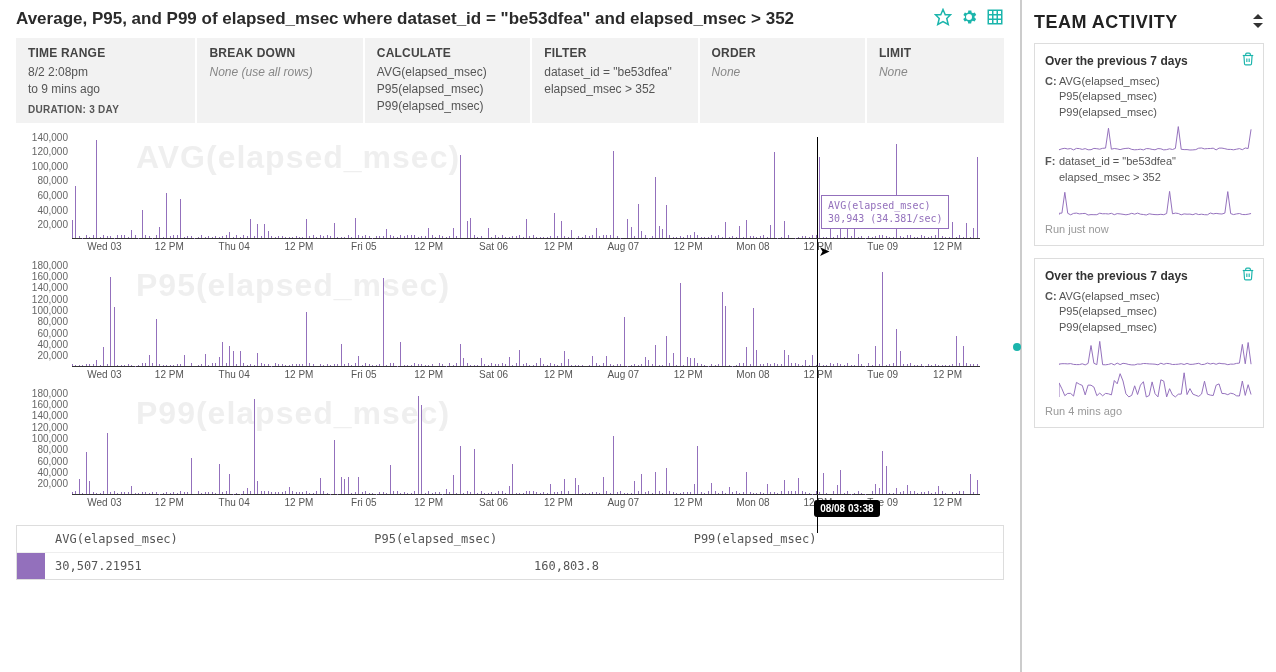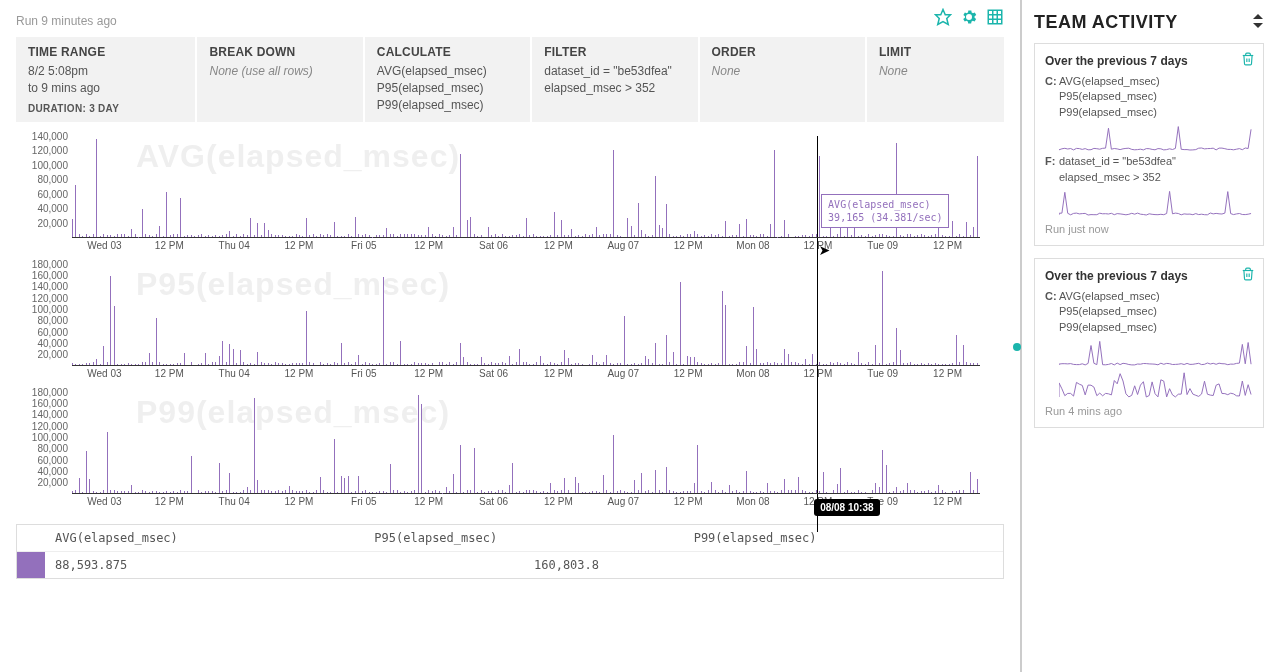--- a/index.html
+++ b/index.html
@@ -64,21 +64,21 @@
 .spark svg { width: 100%; height: 100%; }
 .dot { width: 8px; height: 8px; background: #1bb5ac; border-radius: 50%; position: absolute; left: -22px; top: 50%; }
 </style>
 </head>
 <body>
 
 <div class="container">
   <div class="main">
     <div class="header-row">
       <div style="flex:1;">
-        <div class="run-ago">Run 9 minutes ago</div>
+        <div class="title">Average, P95, and P99 of elapsed_msec where dataset_id = "be53dfea" and elapsed_msec &gt; 352</div>
       </div>
       <div class="header-icons">
         <span><svg width="18" height="18" viewBox="0 0 24 24" fill="none" stroke="#1bb5ac" stroke-width="2">
               <polygon points="12,2 15,9 22,9 17,14 19,22 12,18 5,22 7,14 2,9 9,9"></polygon>
             </svg></span>
         <span><svg width="18" height="18" viewBox="0 0 24 24" fill="#1bb5ac">
               <path d="M12,8a4,4 0 1,0 0,8a4,4 0 1,0 0,-8M19.4,13l2.1,1.6l-2,3.5l-2.5-1a8,8 0 0,1-1.7,1l-0.4,2.6h-4l-0.4-2.6a8,8 0 0,1-1.7-1l-2.5,1l-2-3.5L6.6,13a8,8 0 0,1 0-2L4.5,9.4l2-3.5l2.5,1a8,8 0 0,1 1.7-1l0.4-2.6h4l0.4,2.6a8,8 0 0,1 1.7,1l2.5-1l2,3.5L19.4,11a8,8 0 0,1 0,2z"></path>
             </svg></span>
         <span><svg width="18" height="18" viewBox="0 0 24 24" fill="none" stroke="#1bb5ac" stroke-width="2">
               <rect x="3" y="3" width="18" height="18"></rect>
@@ -86,21 +86,21 @@
               <line x1="3" y1="15" x2="21" y2="15"></line>
               <line x1="9" y1="3" x2="9" y2="21"></line>
               <line x1="15" y1="3" x2="15" y2="21"></line>
             </svg></span>
       </div>
     </div>
 
     <div class="query-row">
       <div class="qbox" style="flex:1.1">
         <div class="qbox-title">TIME RANGE</div>
-        <div class="qbox-line">8/2 5:08pm</div>
+        <div class="qbox-line">8/2 2:08pm</div>
         <div class="qbox-line">to 9 mins ago</div>
         <div class="duration">DURATION: 3 DAY</div>
       </div>
       <div class="qbox">
         <div class="qbox-title">BREAK DOWN</div>
         <div class="qbox-line none">None (use all rows)</div>
       </div>
       <div class="qbox">
         <div class="qbox-title">CALCULATE</div>
         <div class="qbox-line">AVG(elapsed_msec)</div>
@@ -395,21 +395,21 @@
               <div class="spike" style="left: 97.3077%; height: 0.243801%;"></div>
               <div class="spike" style="left: 97.6923%; height: 2.65293%;"></div>
               <div class="spike" style="left: 98.0769%; height: 0.540458%;"></div>
               <div class="spike" style="left: 98.4615%; height: 14.7171%;"></div>
               <div class="spike" style="left: 98.8462%; height: 1.12106%;"></div>
               <div class="spike" style="left: 99.2308%; height: 9.4411%;"></div>
               <div class="spike" style="left: 99.6154%; height: 79.4859%;"></div>
             </div>
           <div class="tooltip" style="left:82.5%; top:58%;">
             <div>AVG(elapsed_msec)</div>
-            <div>39,165 (34.381/sec)</div>
+            <div>30,943 (34.381/sec)</div>
           </div>
         </div>
         <div class="xaxis" id="xaxis-0">
             <div class="xtick" style="left: 3.57143%;">Wed 03</div>
             <div class="xtick" style="left: 10.7143%;">12 PM</div>
             <div class="xtick" style="left: 17.8571%;">Thu 04</div>
             <div class="xtick" style="left: 25%;">12 PM</div>
             <div class="xtick" style="left: 32.1429%;">Fri 05</div>
             <div class="xtick" style="left: 39.2857%;">12 PM</div>
             <div class="xtick" style="left: 46.4286%;">Sat 06</div>
@@ -1004,34 +1004,34 @@
             <div class="xtick" style="left: 39.2857%;">12 PM</div>
             <div class="xtick" style="left: 46.4286%;">Sat 06</div>
             <div class="xtick" style="left: 53.5714%;">12 PM</div>
             <div class="xtick" style="left: 60.7143%;">Aug 07</div>
             <div class="xtick" style="left: 67.8571%;">12 PM</div>
             <div class="xtick" style="left: 75%;">Mon 08</div>
             <div class="xtick" style="left: 82.1429%;">12 PM</div>
             <div class="xtick" style="left: 89.2857%;">Tue 09</div>
             <div class="xtick" style="left: 96.4286%;">12 PM</div>
           </div>
-        <div class="time-badge" style="left:calc(82% - 12px); bottom:-4px;">08/08 10:38</div>
+        <div class="time-badge" style="left:calc(82% - 12px); bottom:-4px;">08/08 03:38</div>
       </div>
     </div>
 
     <div class="results">
       <div class="results-row header">
         <div class="bar-cell empty"></div>
         <div>AVG(elapsed_msec)</div>
         <div>P95(elapsed_msec)</div>
         <div>P99(elapsed_msec)</div>
       </div>
       <div class="results-row">
         <div class="bar-cell"></div>
-        <div>88,593.875</div>
+        <div>30,507.21951</div>
         <div>160,803.8</div>
       </div>
     </div>
   </div>
 
   <div class="sidebar">
     <div class="sb-header">
       <div class="sb-title">TEAM ACTIVITY</div>
       <div class="sb-sort">
         <svg width="12" height="14" viewBox="0 0 12 14">

